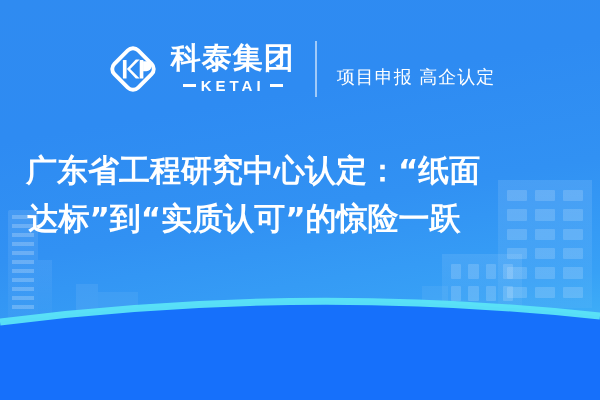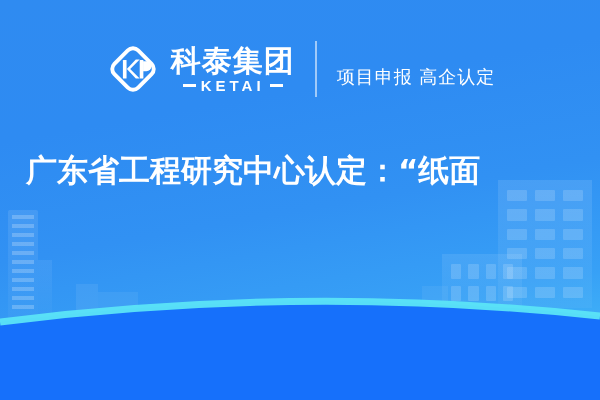--- a/index.html
+++ b/index.html
@@ -89,21 +89,21 @@
   .header {
     position:absolute; left:0; top:30px; width:600px; height:78px;
     display:flex; align-items:center; justify-content:center;
   }
   .brand { display:flex; align-items:center; gap:10px; }
   .logo-mark { width:56px; height:56px; flex:none; }
   .logo-word { display:flex; flex-direction:column; align-items:center; }
   .logo-cn {
     font-size:30px; font-weight:bold; color:#ffffff; letter-spacing:1px;
     line-height:1.05; white-space:nowrap;
-    font-family:Liberation Serif, serif;
+    font-family:Liberation Mono, monospace;
   }
   .logo-en-row { display:flex; align-items:center; gap:5px; margin-top:2px; }
   .logo-dash { width:13px; height:3px; background:#fff; }
   .logo-en {
     font-size:15px; font-weight:bold; color:#ffffff; letter-spacing:4px;
     line-height:1; white-space:nowrap;
   }
   .divider { width:2px; height:56px; background:rgba(255,255,255,0.55); margin:0 20px; flex:none; }
   .tagline { display:flex; flex-direction:column; justify-content:center; }
   .tagline-main {
@@ -208,15 +208,16 @@
 
     <div class="divider"></div>
 
     <div class="tagline">
       <div class="tagline-sub">项目申报 高企认定</div>
     </div>
   </div>
 
   <div class="title-block">
     <div class="title-line">广东省工程研究中心认定：“纸面</div>
+    <div class="title-line">达标”到“实质认可”的惊险一跃</div>
   </div>
 
 </div>
 
 </body></html>

